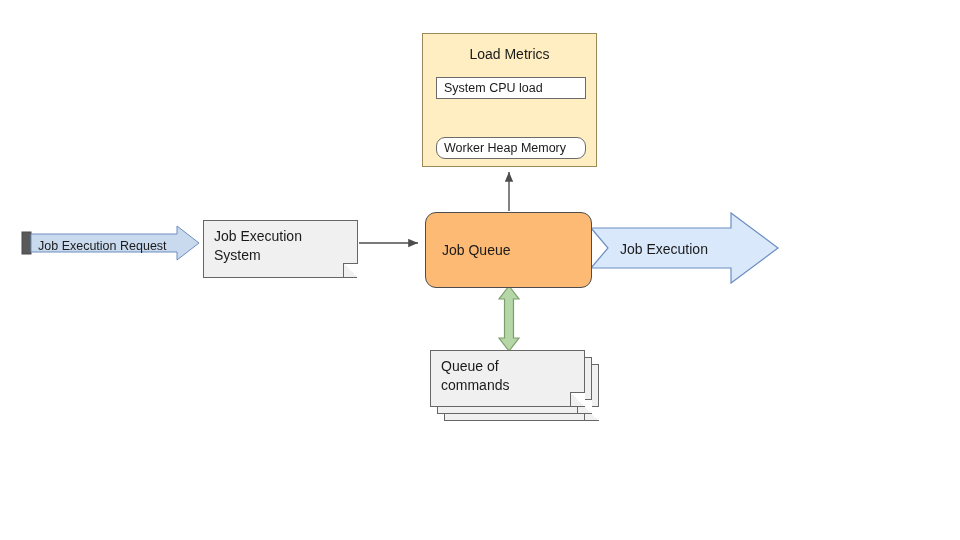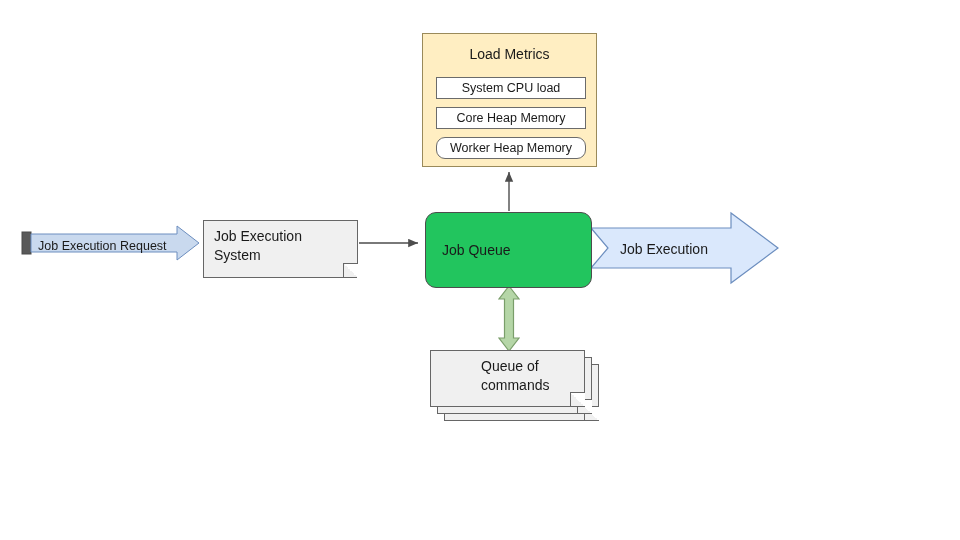--- a/index.html
+++ b/index.html
@@ -33,24 +33,24 @@
     font-size: 14px;
     color: #1a1a1a;
   }
   .metric-item {
     position: absolute;
     left: 13px; width: 150px; height: 22px;
     background: #ffffff;
     border: 1px solid #6b6b6b;
     font-size: 12.5px;
     line-height: 20px;
+    padding-left: 7px;
     box-sizing: border-box;
     color: #1a1a1a;
     white-space: nowrap;
-    text-align: center;
   }
   .metric-1 { top: 43px; }
   .metric-2 { top: 73px; }
   .metric-3 { top: 103px; border-radius: 9px; }
 
   
   .note {
     position: absolute;
     background: #f0f0f0;
     border: 1px solid #666666;
@@ -71,41 +71,40 @@
   .cmd-note .label {
     position: absolute;
     left: 10px; top: 6px; right: 8px;
     font-size: 14px; line-height: 19px;
     color: #1a1a1a;
   }
 
   
   .job-queue {
     left: 425px; top: 212px; width: 167px; height: 76px;
-    background: #22c55e;
+    background: #fdba74;
     border: 1px solid #4d4d4d;
     border-radius: 11px;
   }
   .job-queue .label {
     position: absolute;
     left: 16px; top: 29px;
     font-size: 14px;
     color: #1a1a1a;
   }
 
   
   .stack-back2 { left: 444px; top: 364px; width: 155px; height: 57px; }
   .stack-back1 { left: 437px; top: 357px; width: 155px; height: 57px; }
   .stack-front { left: 430px; top: 350px; width: 155px; height: 57px; }
   .stack-front .label {
     position: absolute;
     left: 10px; top: 6px; right: 8px;
     font-size: 14px; line-height: 19px;
     color: #1a1a1a;
-    margin-left: 40px;
   }
 
   
   #arrows { position: absolute; left: 0; top: 0; }
 
   .arrow-text {
     position: absolute;
     font-size: 12.5px;
     color: #1a1a1a;
     white-space: nowrap;
@@ -139,21 +138,20 @@
     </g>
 
     <g>
       <path d="M591,228 L608,248 L591,268 L731,268 L731,283 L778,248 L731,213 L731,228 Z" fill="#dae8fc" stroke="#6c8ebf" stroke-width="1.2"></path>
     </g>
   </svg>
 
   <div class="node metrics-box">
     <div class="metrics-title">Load Metrics</div>
     <div class="metric-item metric-1">System CPU load</div>
-    <div class="metric-item metric-2">Core Heap Memory</div>
     <div class="metric-item metric-3">Worker Heap Memory</div>
   </div>
 
   <div class="node note cmd-note">
     <div class="label">
       <span>Job Execution</span><br>
       <span>System</span>
     </div>
     <div class="fold"></div>
   </div>

